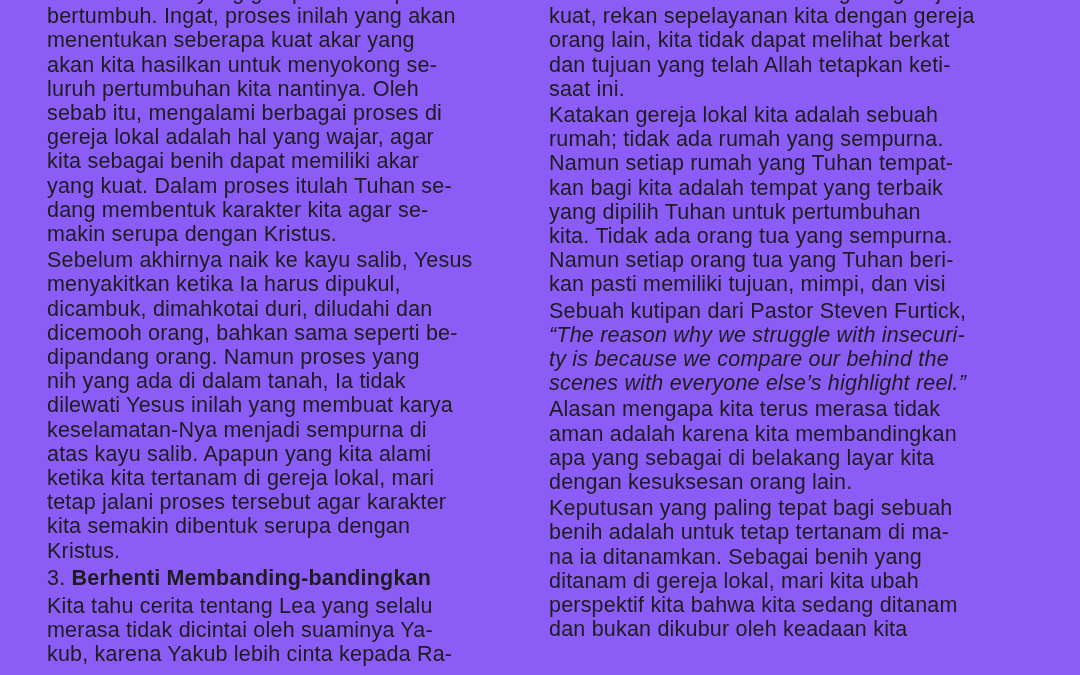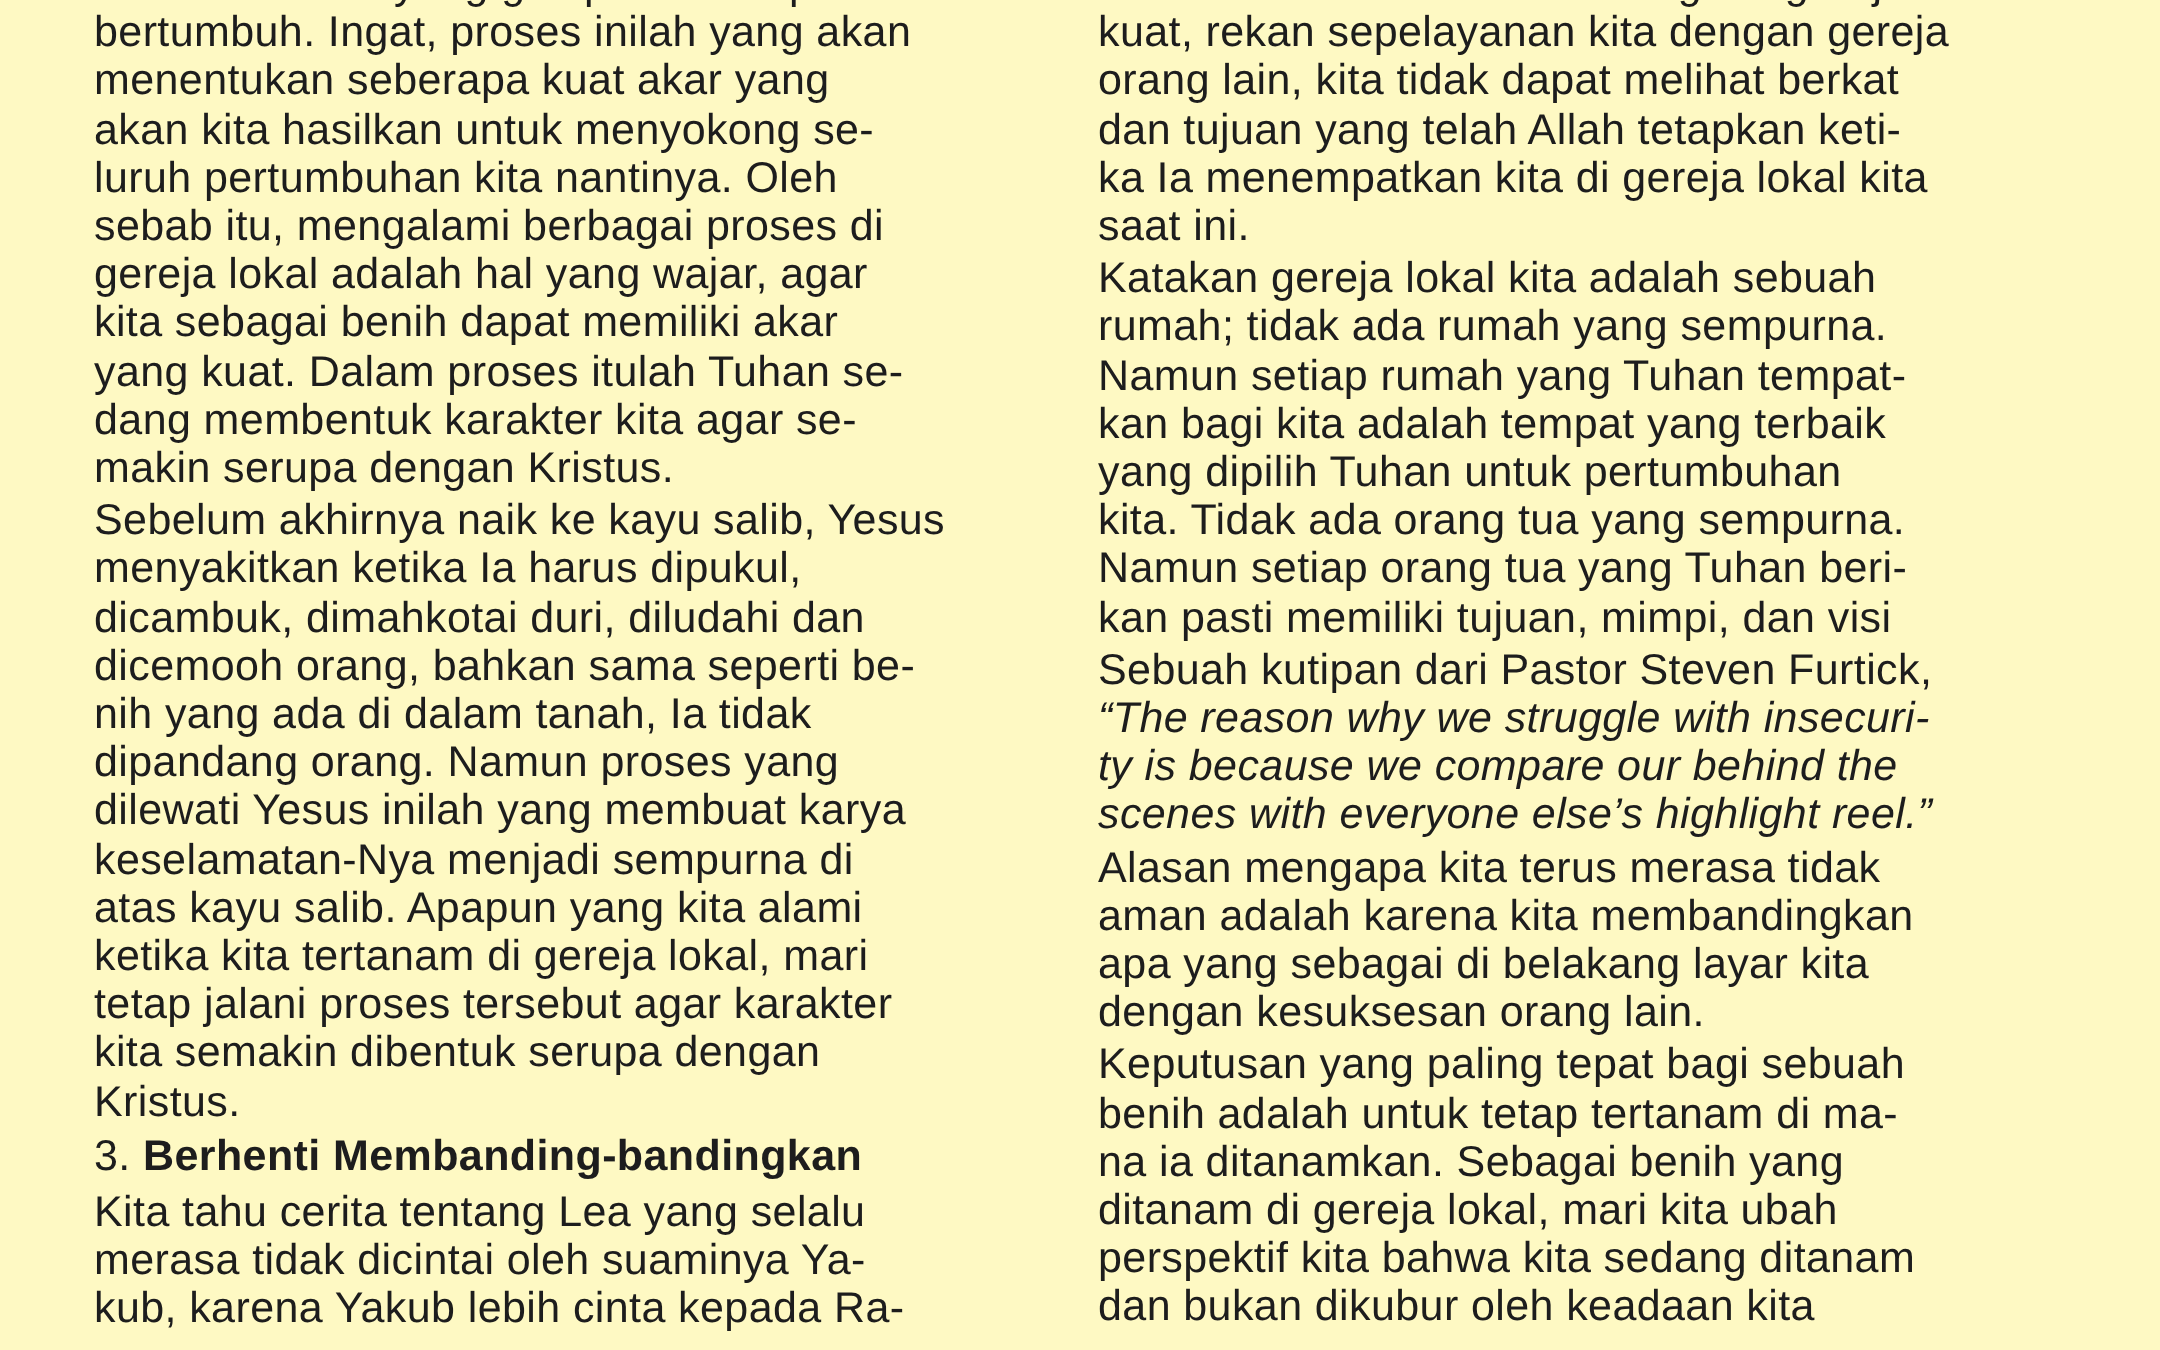--- a/index.html
+++ b/index.html
@@ -10,21 +10,21 @@
     width: 1080px;
     height: 675px;
     overflow: hidden;
     position: relative;
     background: #ffffff;
     font-family: "Liberation Sans", sans-serif;
   }
   .page {
     position: absolute;
     inset: 0;
-    background: #fef9c3;
+    background: #8b5cf6;
   }
   .col {
     position: absolute;
     top: -20px;            
     width: 492px;
   }
   .col-left  { left: 47px;  }
   .col-right { left: 549px; }
   .block {
     margin: 0 0 2px 0;
@@ -67,22 +67,22 @@
         <div class="line">kita sebagai benih dapat memiliki akar</div>
         <div class="line">yang kuat. Dalam proses itulah Tuhan se-</div>
         <div class="line">dang membentuk karakter kita agar se-</div>
         <div class="line">makin serupa dengan Kristus.</div>
       </div>
       <div class="block paragraph">
         <div class="line">Sebelum akhirnya naik ke kayu salib, Yesus</div>
         <div class="line">menyakitkan ketika Ia harus dipukul,</div>
         <div class="line">dicambuk, dimahkotai duri, diludahi dan</div>
         <div class="line">dicemooh orang, bahkan sama seperti be-</div>
+        <div class="line">dipandang orang. Namun proses yang</div>
         <div class="line">nih yang ada di dalam tanah, Ia tidak</div>
-        <div class="line">dipandang orang. Namun proses yang</div>
         <div class="line">dilewati Yesus inilah yang membuat karya</div>
         <div class="line">keselamatan-Nya menjadi sempurna di</div>
         <div class="line">atas kayu salib. Apapun yang kita alami</div>
         <div class="line">ketika kita tertanam di gereja lokal, mari</div>
         <div class="line">tetap jalani proses tersebut agar karakter</div>
         <div class="line">kita semakin dibentuk serupa dengan</div>
         <div class="line">Kristus.</div>
       </div>
       <div class="block heading">
         <div class="line"><span class="h-num">3. </span><span class="h-text"> Berhenti Membanding-bandingkan</span></div>
@@ -92,21 +92,20 @@
         <div class="line">merasa tidak dicintai oleh suaminya Ya-</div>
         <div class="line">kub, karena Yakub lebih cinta kepada Ra-</div>
       </div>
     </div>
   <div class="col col-right">
       <div class="block paragraph">
         <div class="line">Selama kita terus membandingkan gereja</div>
         <div class="line">kuat, rekan sepelayanan kita dengan gereja</div>
         <div class="line">orang lain, kita tidak dapat melihat berkat</div>
         <div class="line">dan tujuan yang telah Allah tetapkan keti-</div>
-        <div class="line">ka Ia menempatkan kita di gereja lokal kita</div>
         <div class="line">saat ini.</div>
       </div>
       <div class="block paragraph">
         <div class="line">Katakan gereja lokal kita adalah sebuah</div>
         <div class="line">rumah; tidak ada rumah yang sempurna.</div>
         <div class="line">Namun setiap rumah yang Tuhan tempat-</div>
         <div class="line">kan bagi kita adalah tempat yang terbaik</div>
         <div class="line">yang dipilih Tuhan untuk pertumbuhan</div>
         <div class="line">kita. Tidak ada orang tua yang sempurna.</div>
         <div class="line">Namun setiap orang tua yang Tuhan beri-</div>

